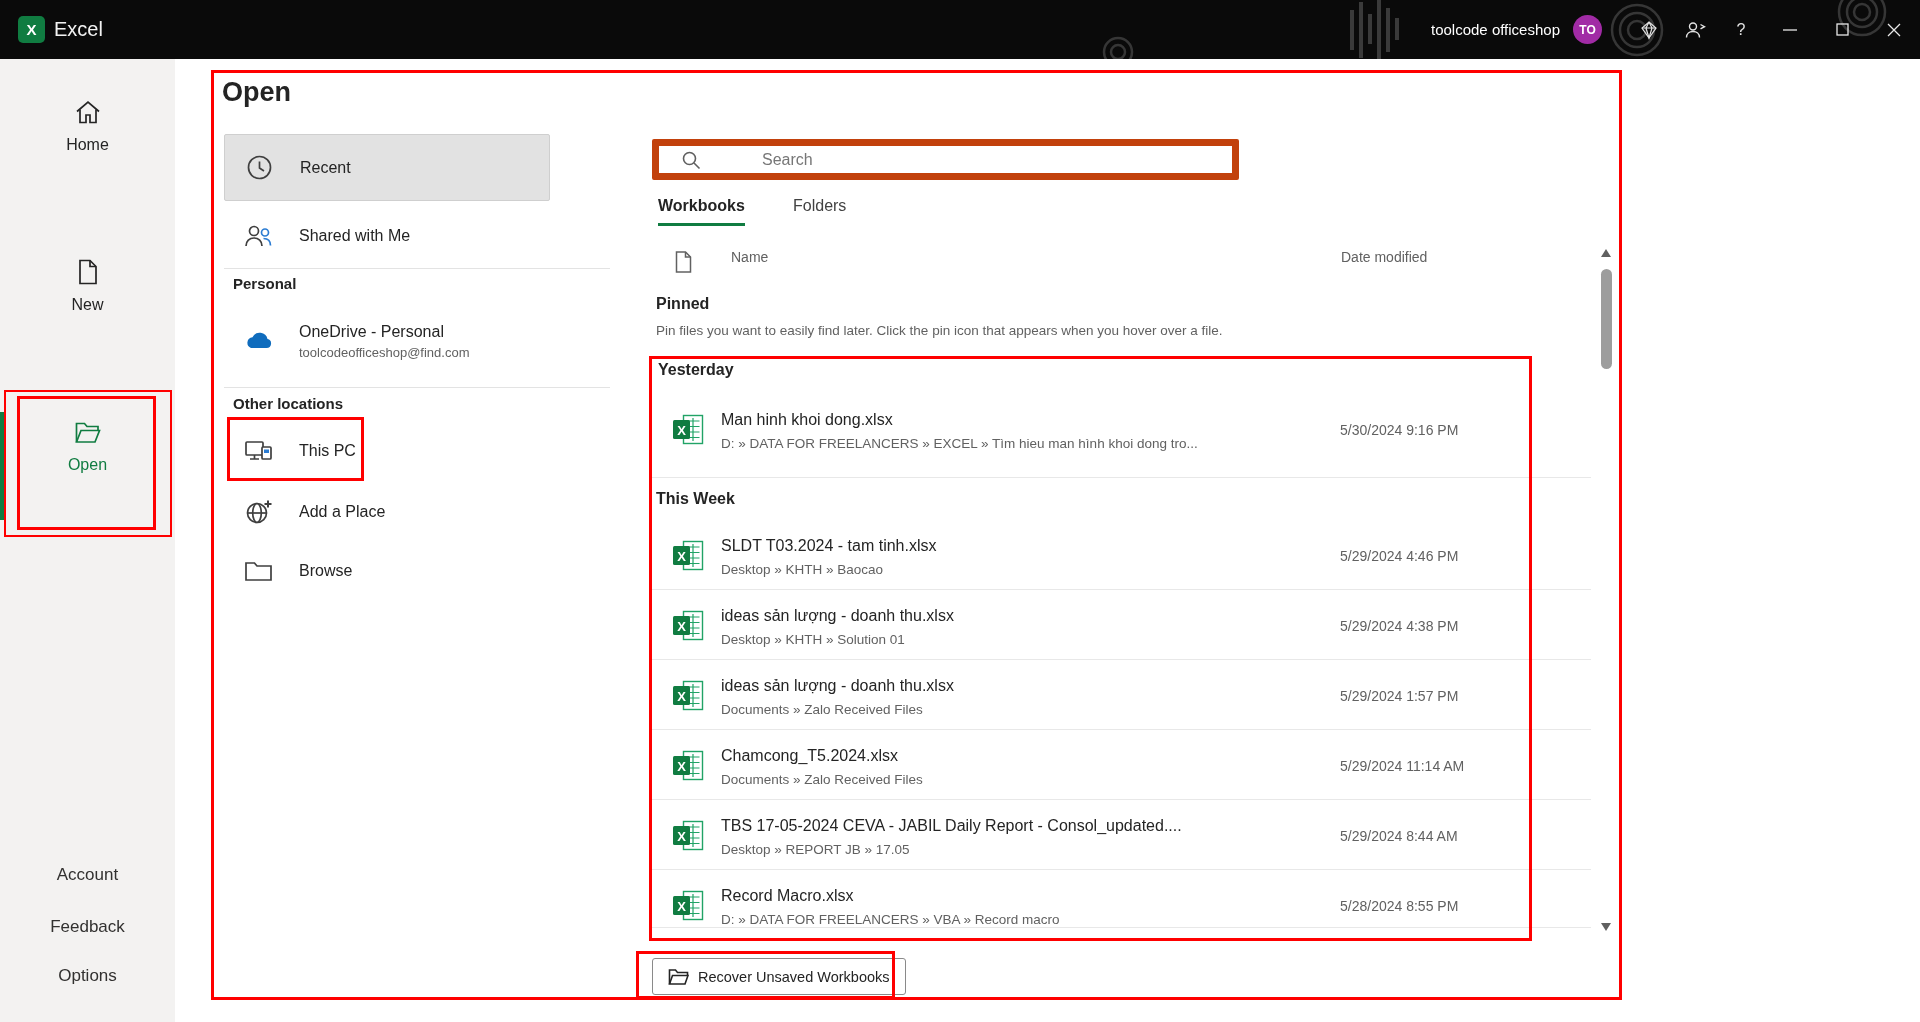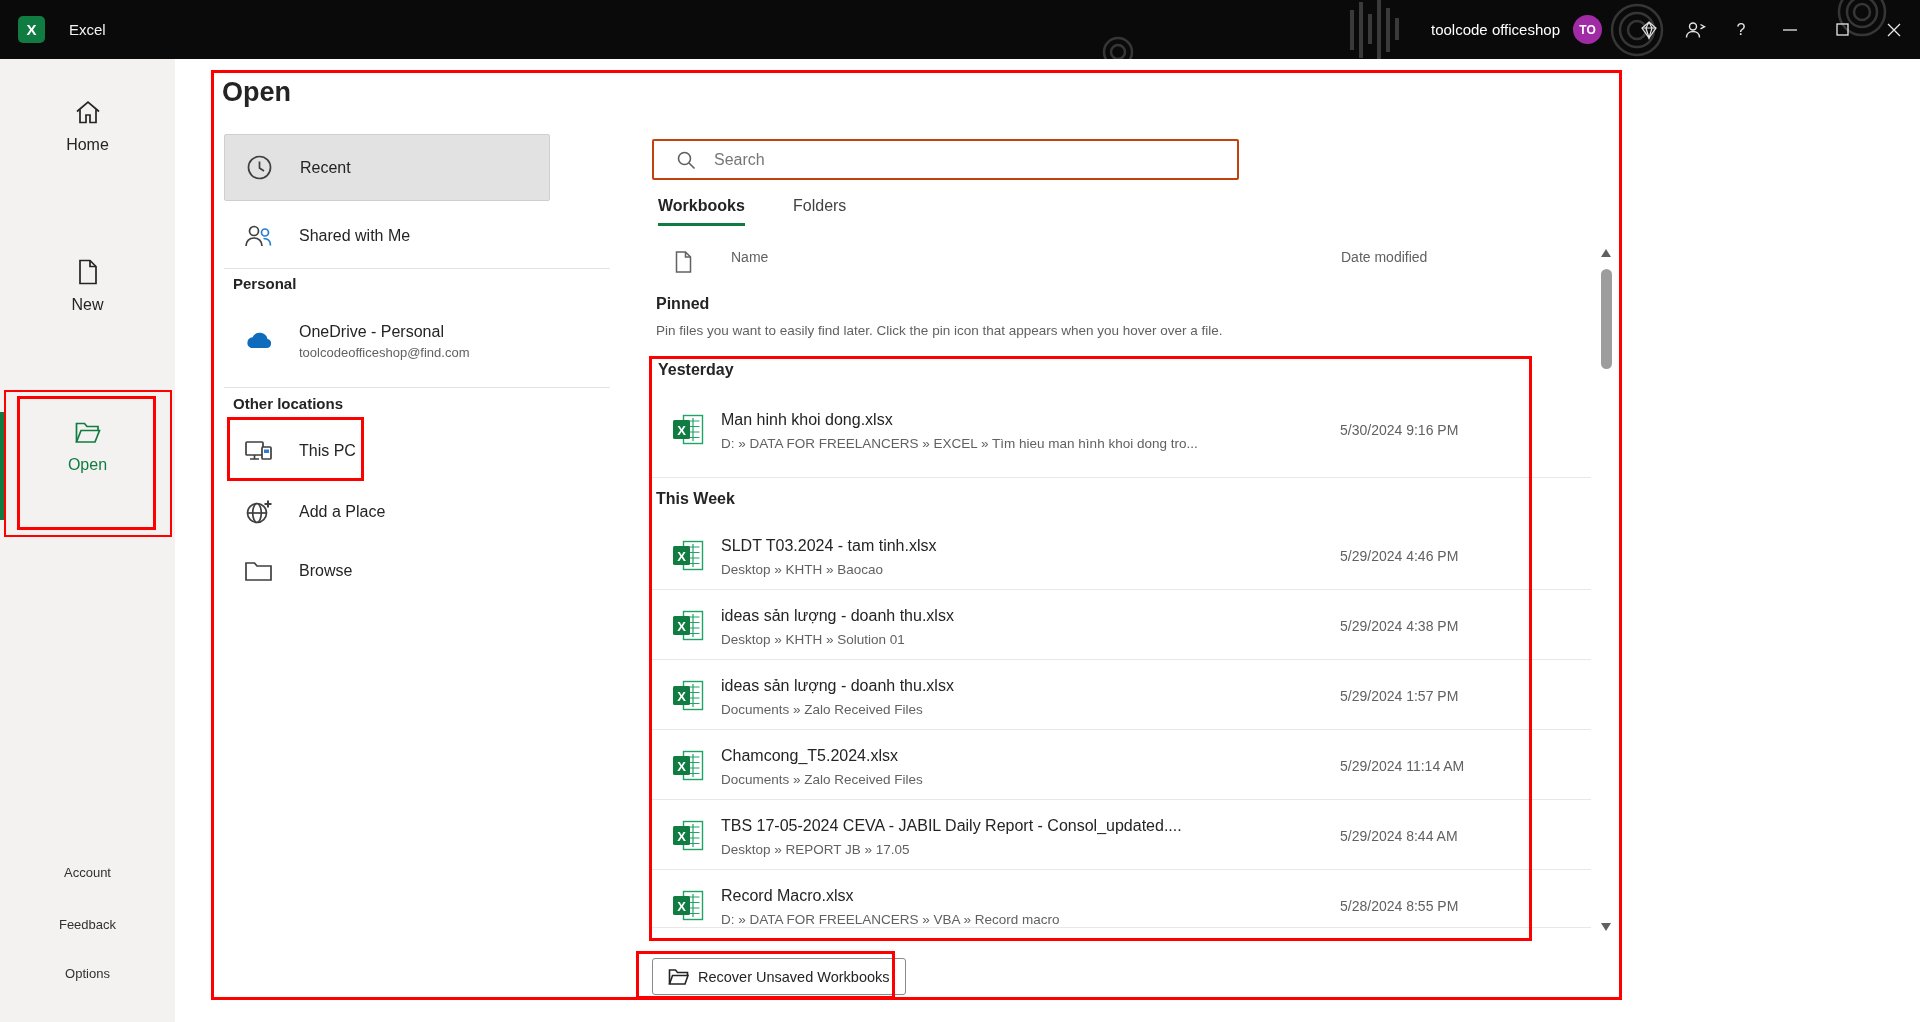--- a/index.html
+++ b/index.html
@@ -6,56 +6,56 @@
   html,body { width:1920px; height:1022px; overflow:hidden; background:#fff;
     font-family:"Liberation Sans","DejaVu Sans",sans-serif; }
   .window { position:relative; width:1920px; height:1022px; background:#fff; }
 
   
   .titlebar { position:absolute; left:0; top:0; width:1920px; height:59px; background:#0a0a0a; color:#fff; }
   .tb-deco { position:absolute; left:0; top:0; pointer-events:none; }
   .tb-left { position:absolute; left:18px; top:0; height:59px; display:flex; align-items:center; z-index:2; }
   .tb-logo { width:27px; height:27px; background:#107C41; border-radius:5px; color:#fff;
     display:flex; align-items:center; justify-content:center; font-weight:bold; font-size:15px; }
-  .tb-app { margin-left:24px; font-size:15px; color:#f2f2f2; }
+  .tb-app { margin-left:9px; font-size:20px; color:#f2f2f2; }
   .tb-right { position:absolute; right:0; top:0; height:59px; display:flex; align-items:center; z-index:2; }
   .tb-account { font-size:15px; color:#fff; margin-right:13px; }
   .tb-avatar { width:29px; height:29px; border-radius:50%; background:#A12BA5; color:#fff;
     font-size:12px; font-weight:bold; display:flex; align-items:center; justify-content:center; margin-right:24px; }
   .tb-icon { width:46px; height:59px; display:flex; align-items:center; justify-content:center; color:#e3e3e3; }
   .tb-help { font-size:16px; color:#e3e3e3; }
   .win-btn { width:52px; height:59px; display:flex; align-items:center; justify-content:center; }
 
   
   .sidebar { position:absolute; left:0; top:59px; width:175px; height:963px; background:#f3f2f1; }
   .nav-item { position:absolute; left:0; width:175px; display:flex; flex-direction:column;
     align-items:center; gap:9px; color:#242424; font-size:16px; cursor:default; }
   .nav-item svg { stroke:#242424; fill:none; stroke-width:1.7; }
   .nav-item.active { color:#107C41; }
   .nav-item.active svg { stroke:#107C41; }
   .accent-bar { position:absolute; left:0; top:353px; width:5px; height:108px; background:#107C41; }
-  .side-footer { position:absolute; left:0; width:175px; text-align:center; font-size:13px; color:#323130; }
+  .side-footer { position:absolute; left:0; width:175px; text-align:center; font-size:17px; color:#323130; }
 
   
   .main { position:absolute; left:175px; top:59px; width:1745px; height:963px; background:#fff; }
   .page-title { position:absolute; left:47px; top:18px; font-size:27px; font-weight:600; color:#242424; }
 
   
   .loc-item { position:absolute; left:49px; width:326px; display:flex; align-items:center; gap:24px;
     padding-left:18px; }
   .loc-item svg { fill:none; stroke:#3f3f3f; stroke-width:1.7; flex:0 0 auto; }
   .loc-label { font-size:16px; color:#242424; }
   .loc-sub { font-size:13px; color:#616161; margin-top:4px; }
   .loc-item.selected { background:#e2e2e2; border:1px solid #cfcfcf; border-radius:2px; }
   .loc-divider { position:absolute; left:49px; width:386px; height:1px; background:#e3e3e3; }
   .loc-header { position:absolute; left:58px; font-size:15px; font-weight:700; color:#242424; }
 
   
   .search-box { position:absolute; left:477px; top:80px; width:587px; height:41px;
-    border:2px solid #c2410c; border-radius:2px; display:flex; align-items:center; padding-left:22px; background:#fff; }
+    border:7px solid #c2410c; border-radius:2px; display:flex; align-items:center; padding-left:22px; background:#fff;gap:43px; }
   .search-box input { border:none; outline:none; flex:1; margin-left:18px; font-size:16px;
     font-family:"Liberation Sans","DejaVu Sans",sans-serif; color:#242424; }
   .search-box input::placeholder { color:#767676; }
 
   .tab { position:absolute; top:138px; font-size:16px; color:#424242; padding-bottom:8px; }
   .tab.active { font-weight:600; color:#242424; border-bottom:3px solid #107C41; }
 
   .col-head { position:absolute; top:190px; font-size:14px; color:#616161; }
 
   .sec-header { position:absolute; font-size:16px; font-weight:700; color:#242424; }

